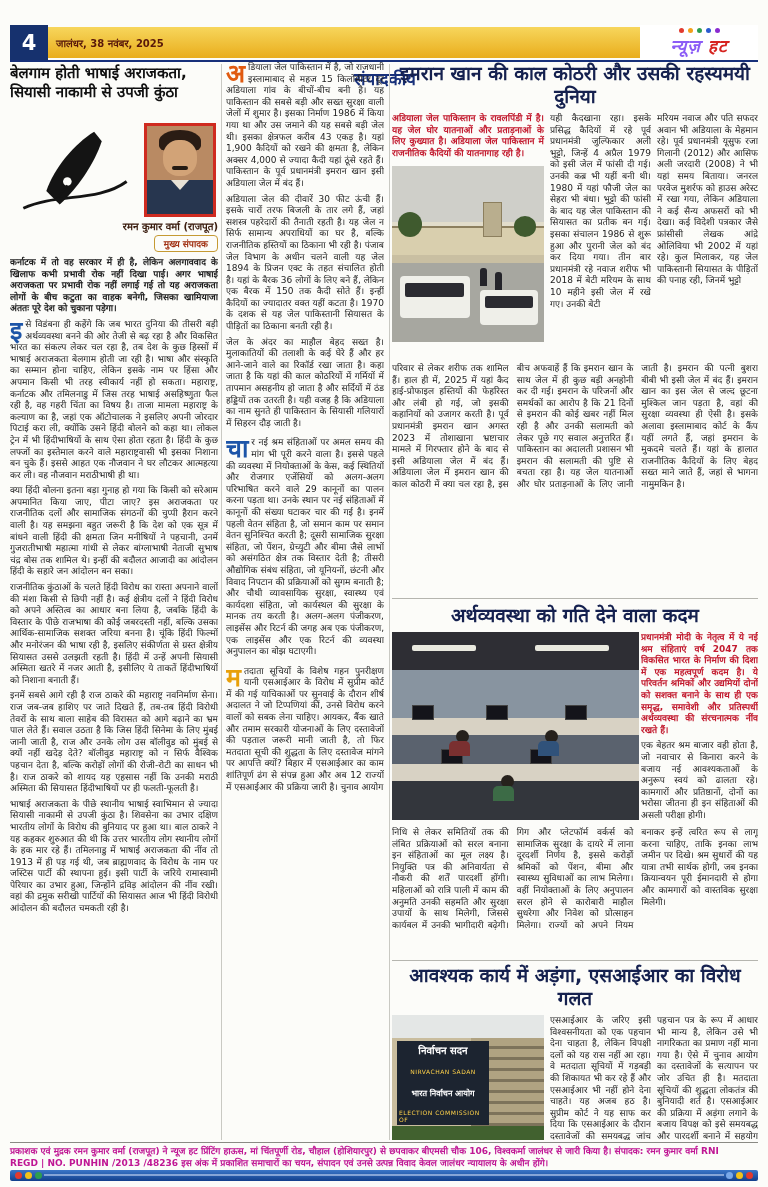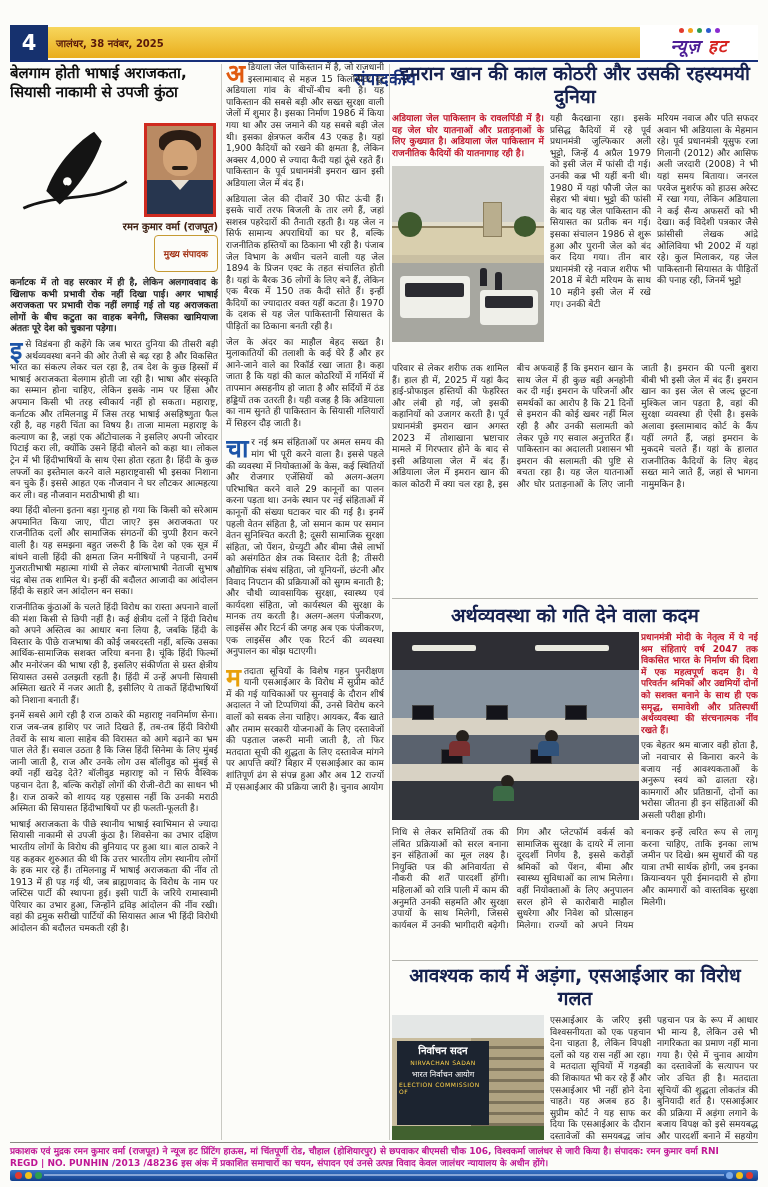--- a/index.html
+++ b/index.html
@@ -12,21 +12,21 @@
         color:#fff;font-size:21px;font-weight:800;display:flex;align-items:center;justify-content:center;}
   .date{position:absolute;left:56px;top:36px;font-size:10px;font-weight:700;color:#59180a;}
   .section-title{position:absolute;left:300px;top:31px;width:170px;text-align:center;
         font-size:17px;font-weight:800;color:#17307a;margin-top:36px;}
   .logo-box{position:absolute;left:640px;top:25px;width:118px;height:35px;background:#fff;
         display:flex;flex-direction:column;align-items:center;justify-content:center;}
   .logo-dots{display:flex;gap:4px;margin-bottom:1px;}
   .logo-dots i{width:5px;height:5px;border-radius:50%;display:block;}
   .ld1{background:#e23a2e}.ld2{background:#f2a01a}.ld3{background:#2e9e4f}.ld4{background:#2a5bd0}.ld5{background:#8a2bd0}
   .logo-text{font-size:17px;font-weight:800;font-style:italic;letter-spacing:1px;}
-  .logo-w1{color:#4c1d95}.logo-w2{color:#d6231f}
+  .logo-w1{color:#8b5cf6}.logo-w2{color:#d6231f}
   .header-rule{position:absolute;left:10px;top:60px;width:748px;height:2px;background:#17307a;}
   
   .vrule{position:absolute;top:64px;height:1076px;width:1px;background:#c9c9c3;}
   .hrule{position:absolute;height:1px;background:#b5b5af;}
   
   .bt{font-size:9px;line-height:11.6px;text-align:justify;margin:0 0 4px;color:#1d1d1d;}
   .red{color:#c21a2e;font-weight:700;}
   .dc{float:left;font-size:25px;line-height:22px;font-weight:800;margin:1px 3px 0 0;}
   .dc-or{color:#e05a10}.dc-bl{color:#1d55a8}.dc-yl{color:#e8a00a}
   .hd{text-align:center;font-weight:800;color:#15214f;font-size:19px;line-height:23px;margin:0 0 5px;}
@@ -36,21 +36,21 @@
   .author-row{display:flex;gap:4px;align-items:flex-start;margin:3px 0 2px;}
   .pen-wrap{width:130px;height:94px;display:flex;align-items:center;justify-content:center;}
   .author-photo{width:66px;height:88px;border:3px solid #cf2b20;position:relative;background:#b98a63;overflow:hidden;flex:none;}
   .ap-hair{position:absolute;left:12px;top:4px;width:42px;height:22px;background:#2a1c14;border-radius:50% 50% 30% 30%;}
   .ap-face{position:absolute;left:16px;top:14px;width:34px;height:36px;background:#d2a377;border-radius:45%;}
   .ap-stache{position:absolute;left:25px;top:40px;width:16px;height:4px;background:#241a12;border-radius:2px;}
   .ap-shirt{position:absolute;left:0;bottom:0;width:100%;height:34px;background:#27364f;}
   .ap-collar{position:absolute;left:24px;bottom:24px;width:18px;height:10px;background:#e8e2d6;clip-path:polygon(0 0,100% 0,50% 100%);}
   .author-name{text-align:right;font-size:10px;font-weight:800;color:#3a1c0e;margin:2px 0 0;}
   .author-title-pill{margin:2px 0 5px auto;width:max-content;border:1px solid #c59a33;border-radius:4px;
-        padding:11px 9px;font-size:9px;font-weight:700;color:#a03012;}
+        padding:1px 9px;font-size:9px;font-weight:700;color:#a03012;}
   
   .col2{position:absolute;left:226px;top:62px;width:158px;height:1078px;overflow:hidden;}
   .c2sec{margin-bottom:8px;}
   
   .imran{position:absolute;left:392px;top:62px;width:366px;height:532px;overflow:hidden;}
   .imran-top{display:flex;gap:6px;height:244px;overflow:hidden;}
   .imran-left{width:152px;flex:none;display:flex;flex-direction:column;}
   .imran-colA,.imran-colB{flex:1;overflow:hidden;}
   .imran-bottom{margin-top:6px;height:248px;overflow:hidden;column-count:3;column-gap:8px;}
   .econ{position:absolute;left:392px;top:604px;width:366px;height:352px;overflow:hidden;}
@@ -74,24 +74,24 @@
   .of-light{position:absolute;top:7%;height:3%;background:#e9e9df;border-radius:2px;}
   .of-deskrow{position:absolute;width:100%;height:9%;background:#d8d2c4;}
   .of-monitor{position:absolute;width:20px;height:13px;background:#14141a;border:1px solid #444;}
   .of-head{position:absolute;width:13px;height:13px;border-radius:50%;background:#26211c;}
   .of-shirt{position:absolute;width:21px;height:15px;border-radius:5px 5px 0 0;}
   .ec-photo{position:relative;width:152px;height:142px;flex:none;overflow:hidden;
         background:linear-gradient(#e4e7e6 0 16%,#c9bd9e 16% 78%,#41612f 78% 100%);}
   .ec-windows{position:absolute;left:52%;top:16%;width:48%;height:62%;
         background:repeating-linear-gradient(#b0a382 0 8px,#7d735b 8px 11px);}
   .ec-sign{position:absolute;left:5px;top:26px;width:92px;height:84px;background:#1c2430;
-        display:flex;flex-direction:column;align-items:center;justify-content:flex-start;gap:2px;padding:2px;box-sizing:border-box;}
+        display:flex;flex-direction:column;align-items:center;justify-content:space-between;gap:2px;padding:2px;box-sizing:border-box;}
   .ec-l1{color:#fff;font-size:10px;font-weight:800;}
   .ec-l2{color:#ffd24a;font-size:6px;letter-spacing:.5px;}
-  .ec-l3{color:#fff;font-size:8px;font-weight:400;}
+  .ec-l3{color:#fff;font-size:8px;font-weight:700;}
   .ec-l4{color:#ffd24a;font-size:6px;letter-spacing:.5px;}
   
   .footer-rule{position:absolute;left:10px;top:1142px;width:748px;height:1px;background:#8a8a84;}
   .footer-text{position:absolute;left:10px;top:1146px;width:748px;text-align:left;
         color:#bf1694;font-size:9px;line-height:11.5px;font-weight:700;}
   .bottom-bar{position:absolute;left:10px;top:1170px;width:748px;height:11px;border-radius:2px;
         background:linear-gradient(#3a76c8,#123f8c);}
   .bar-line{position:absolute;left:34px;right:34px;top:4px;height:2px;background:rgba(225,235,255,.5);}
   .bar-dot{position:absolute;top:2px;width:7px;height:7px;border-radius:50%;}
   .bd-red{background:#e23a2e}.bd-yel{background:#f2c21a}.bd-grn{background:#2e9e4f}.bd-blu{background:#79a8e8}

